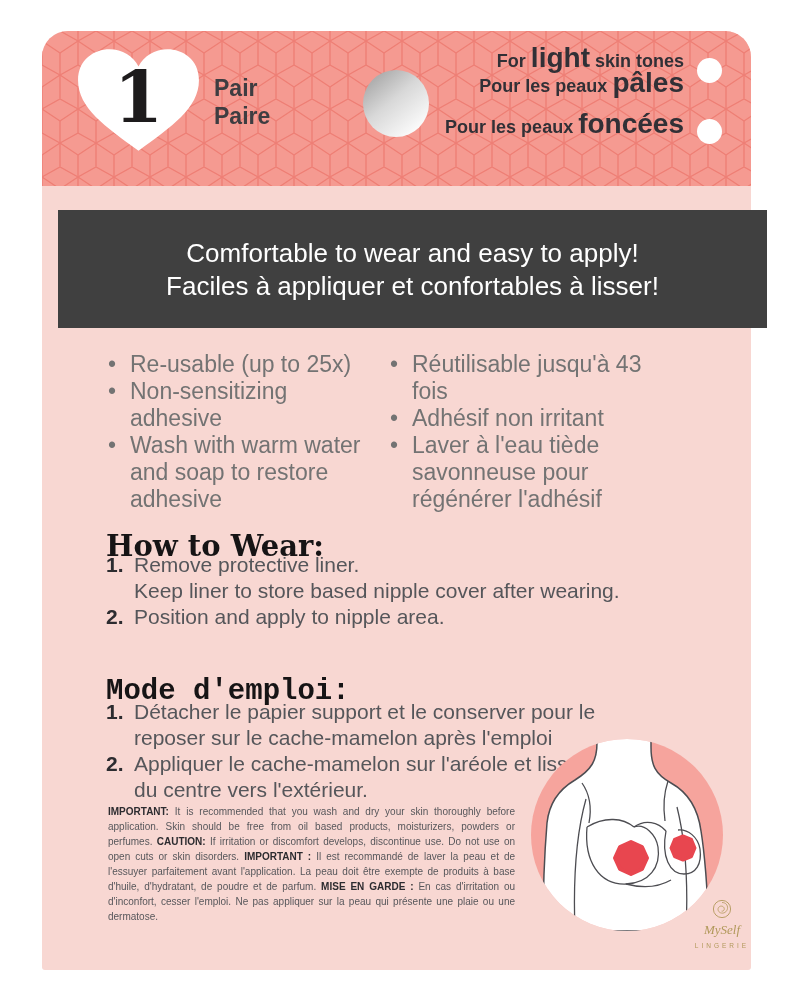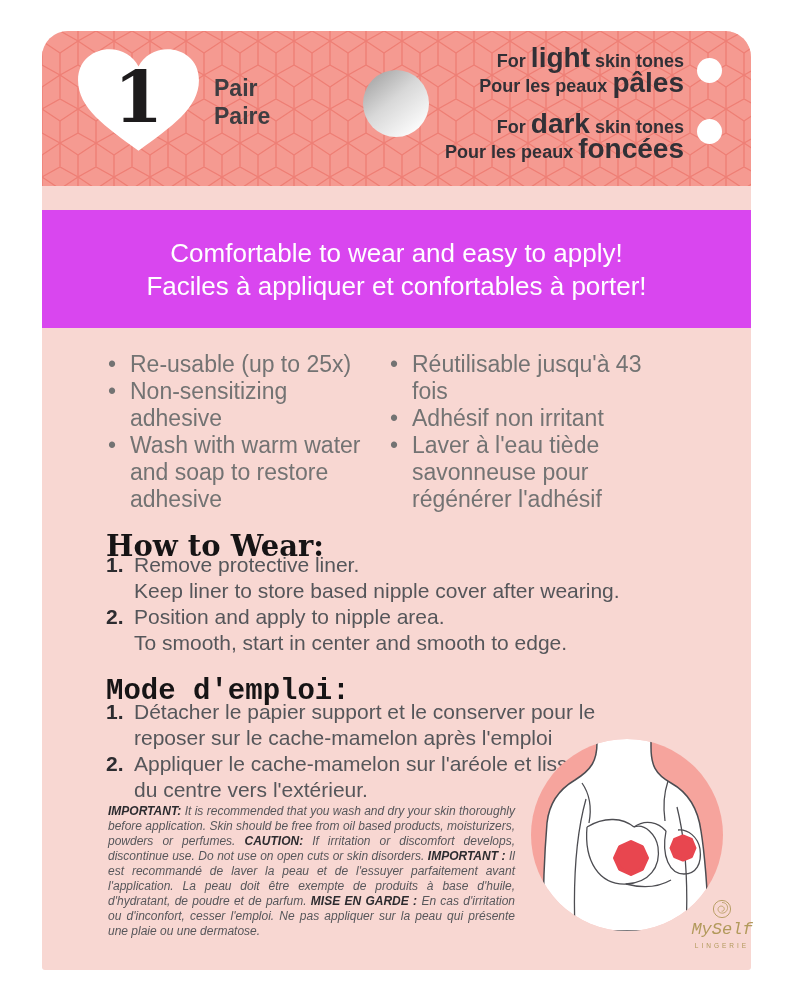--- a/index.html
+++ b/index.html
@@ -19,21 +19,21 @@
   .hang-hole{position:absolute;left:321px;top:39px;width:66px;height:67px;border-radius:50%;
              background:linear-gradient(140deg,#a0a0a0 5%,#d8d8d8 45%,#fdfdfd 88%);}
   .tones{position:absolute;right:67px;top:16px;text-align:right;color:#313036;}
   .tone-line{font-size:18px;line-height:22px;font-weight:700;white-space:nowrap;}
   .tone-line .em{font-size:28px;}
   .tone-group+.tone-group{margin-top:16px;}
   .punch{position:absolute;width:25px;height:25px;border-radius:50%;background:#ffffff;}
   .punch1{left:655px;top:27px;}
   .punch2{left:655px;top:88px;}
   
-  .banner{position:absolute;left:0;top:179px;width:709px;height:118px;background:#d946ef;
+  .banner{position:absolute;left:16px;top:179px;width:709px;height:118px;background:#404040;
           color:#ffffff;text-align:center;font-size:26px;line-height:33px;padding-top:27px;box-sizing:border-box;}
   
   .features{position:absolute;left:64px;top:320px;display:flex;gap:18px;color:#737373;
             font-size:23px;line-height:27px;}
   .feat-col{list-style:none;margin:0;padding:0;width:264px;}
   .feat-col li{position:relative;padding-left:24px;}
   .feat-col li::before{content:"\2022";position:absolute;left:2px;top:0;}
   
   .sec-title{position:absolute;left:64px;margin:0;font-family:"DejaVu Serif",serif;font-weight:700;
              font-size:29px;color:#161415;}
@@ -41,29 +41,29 @@
   #modeTitle{top:644px;font-family:Liberation Mono, monospace;}
   .steps{position:absolute;left:64px;margin:0;padding:0;list-style:none;font-size:21px;line-height:26px;color:#55565a;}
   #enSteps{top:521px;}
   #frSteps{top:668px;}
   .step{display:flex;}
   .step-num{width:28px;flex:none;font-weight:700;color:#2d2c30;}
   .sline{display:block;}
   #frSteps .step:nth-child(1) .step-body{max-width:528px;}
   #frSteps .step:nth-child(2) .step-body{max-width:470px;}
   
-  .fine{position:absolute;left:66px;top:773px;width:407px;margin:0;font-size:12px;line-height:15px;
-        text-align:justify;color:#57575b;font-style:italic;}
+  .fine{position:absolute;left:66px;top:773px;width:407px;margin:0;font-size:10px;line-height:15px;
+        text-align:justify;color:#57575b;}
   .fine b{color:#2c2b2f;}
   
   .illust{position:absolute;left:489px;top:708px;width:192px;height:192px;}
   .illust svg{display:block;width:100%;height:100%;}
   .brand{position:absolute;left:632px;top:867px;width:96px;text-align:center;color:#b2995b;}
   .brand svg{display:block;margin:0 auto;}
-  .brand-name{font-family:Liberation Mono, monospace;font-style:italic;font-size:17px;line-height:20px;}
+  .brand-name{font-family:Liberation Serif, serif;font-style:italic;font-size:13px;line-height:20px;}
   .brand-sub{font-size:6.5px;letter-spacing:3px;margin-top:2px;}
 </style>
 </head>
 <body>
 
 <div class="page">
   <div class="card">
 
     <div class="header">
       <svg class="pattern" xmlns="http://www.w3.org/2000/svg">
@@ -94,32 +94,31 @@
       </div>
 
       <div class="hang-hole"></div>
 
       <div class="tones">
         <div class="tone-group">
           <div class="tone-line"><span>For</span> <span class="em">light</span> <span>skin tones</span></div>
           <div class="tone-line"><span>Pour les peaux</span> <span class="em">pâles</span></div>
         </div>
         <div class="tone-group">
-          <div class="tone-line"><span>For</span> <span class="em">dark</span> <span>skin tones</span></div>
           <div class="tone-line"><span>Pour les peaux</span> <span class="em">foncées</span></div>
         </div>
       </div>
 
       <div class="punch punch1"></div>
       <div class="punch punch2"></div>
     </div>
 
     <div class="banner">
       <div>Comfortable to wear and easy to apply!</div>
-      <div>Faciles à appliquer et confortables à porter!</div>
+      <div>Faciles à appliquer et confortables à lisser!</div>
     </div>
 
     <div class="features">
       <ul class="feat-col">
         <li>Re-usable (up to 25x)</li>
         <li>Non-sensitizing adhesive</li>
         <li>Wash with warm water and soap to restore adhesive</li>
       </ul>
       <ul class="feat-col">
         <li>Réutilisable jusqu'à 43 fois</li>
@@ -134,21 +133,20 @@
         <span class="step-num">1.</span>
         <span class="step-body">
           <span class="sline">Remove protective liner.</span>
           <span class="sline">Keep liner to store based nipple cover after wearing.</span>
         </span>
       </li>
       <li class="step">
         <span class="step-num">2.</span>
         <span class="step-body">
           <span class="sline">Position and apply to nipple area.</span>
-          <span class="sline">To smooth, start in center and smooth to edge.</span>
         </span>
       </li>
     </ol>
 
     <h2 class="sec-title" id="modeTitle">Mode d'emploi:</h2>
     <ol class="steps" id="frSteps">
       <li class="step">
         <span class="step-num">1.</span>
         <span class="step-body">
           <span class="sline">Détacher le papier support et le conserver pour le reposer sur le cache-mamelon après l'emploi</span>

